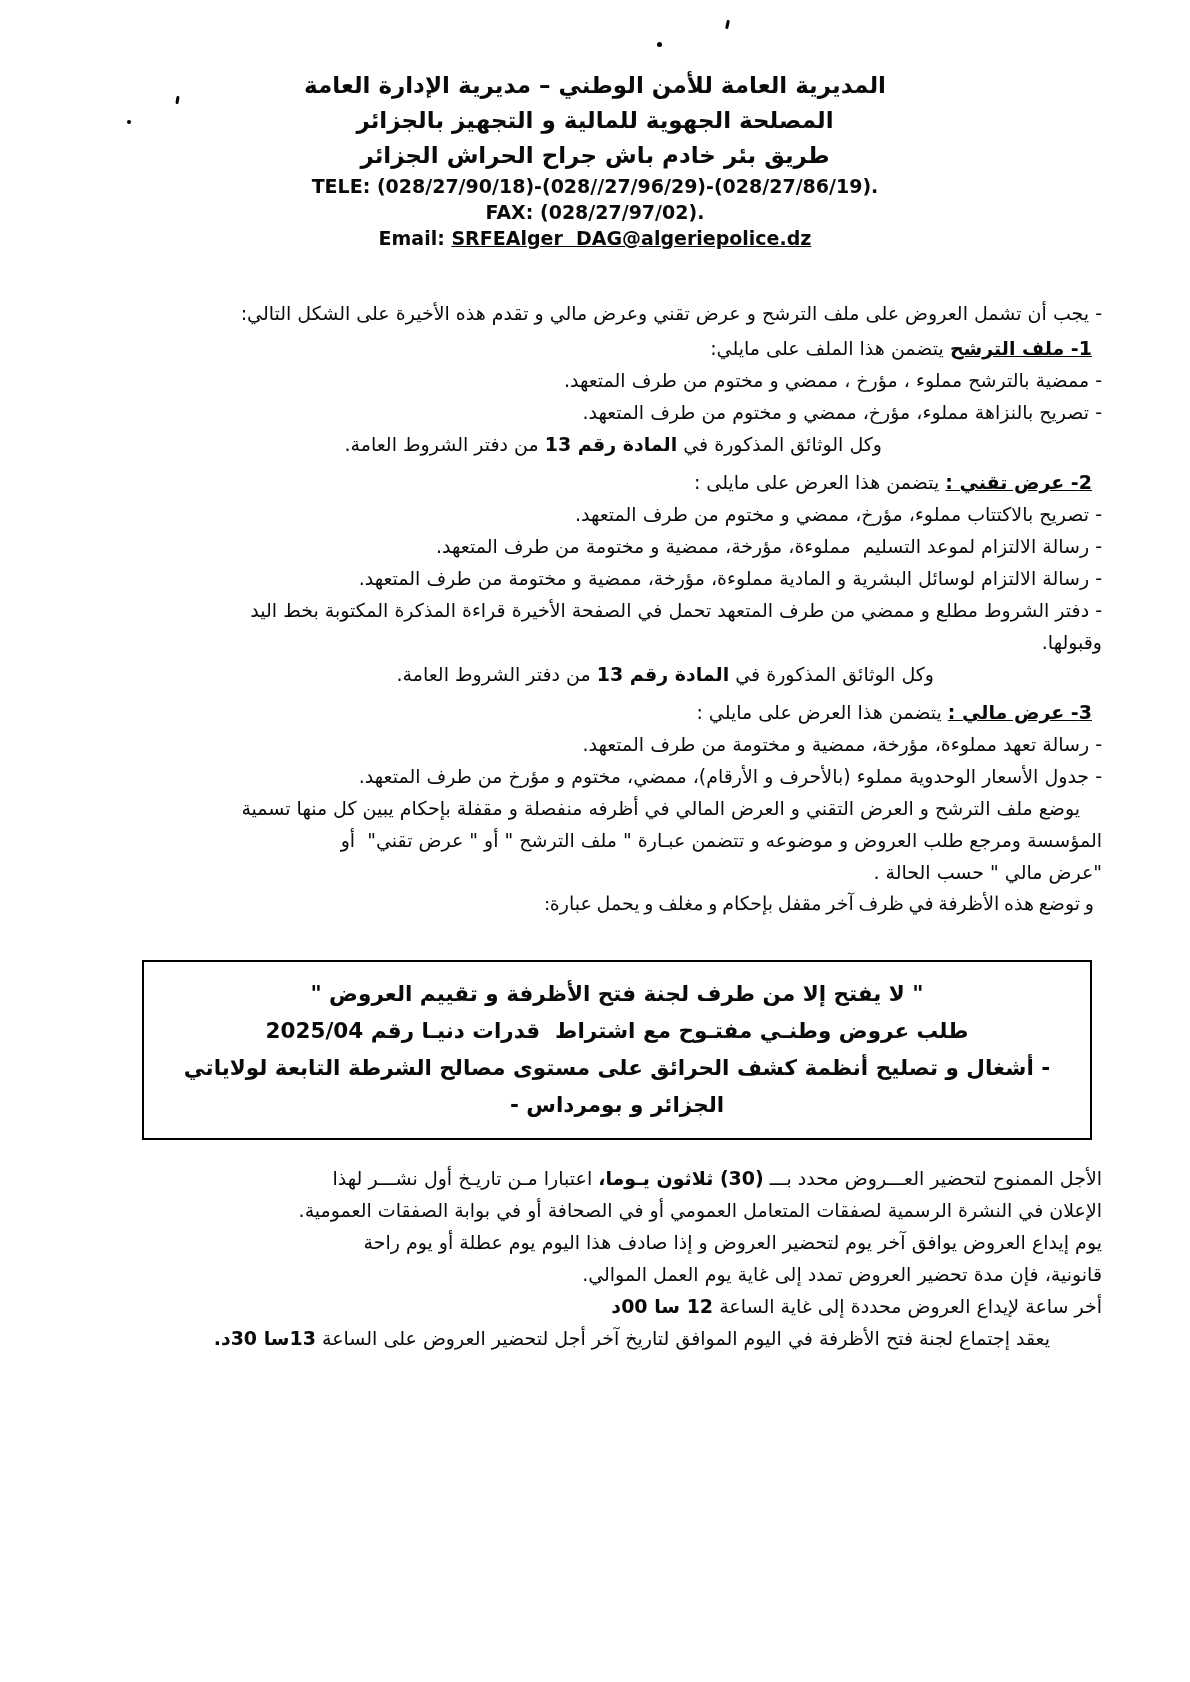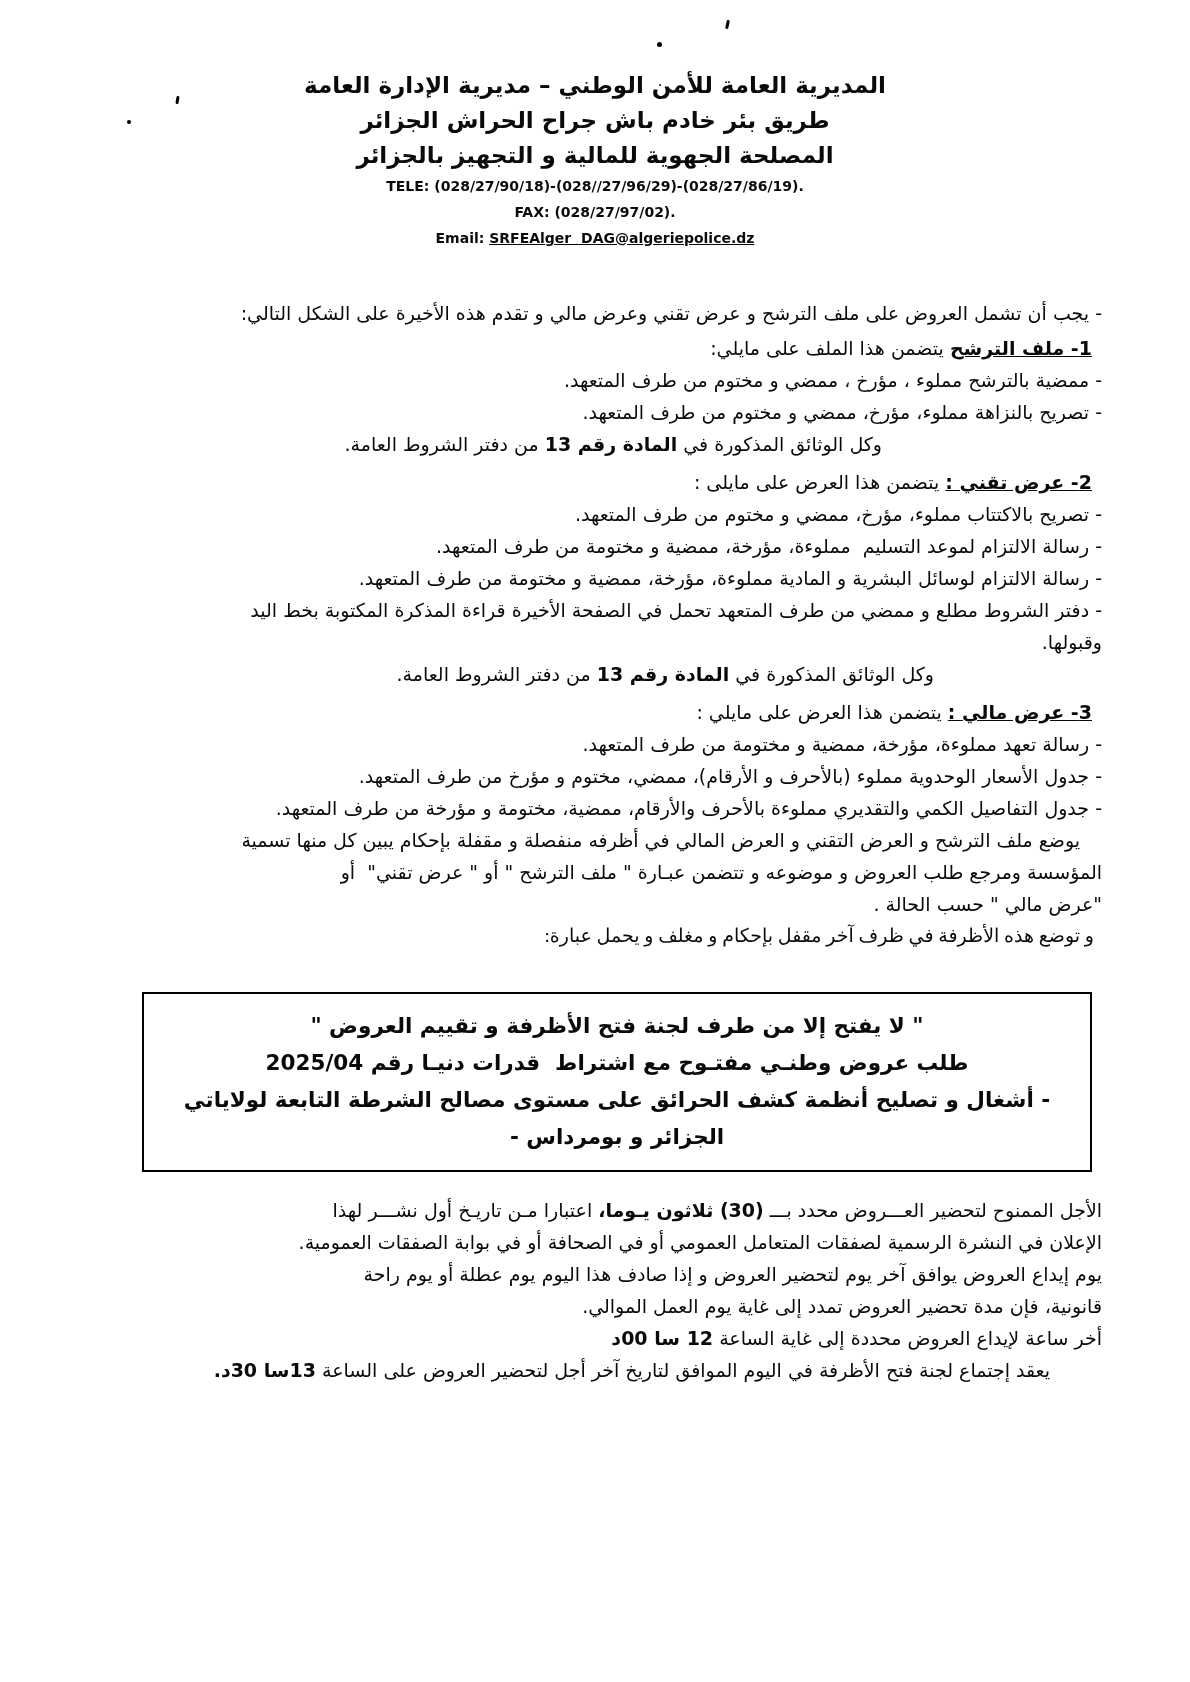--- a/index.html
+++ b/index.html
@@ -7,21 +7,21 @@
     position:relative;
     width:1190px;height:1452px;
     background:#ffffff;
     color:#0a0a0a;
     font-family:"DejaVu Sans",sans-serif;
     overflow:hidden;
   }
   
   .header{padding-top:68px;text-align:center;}
   .header .ar{direction:rtl;font-size:23px;font-weight:bold;line-height:35px;}
-  .header .lat{direction:ltr;font-size:14px;font-weight:bold;line-height:26px;}
+  .header .lat{direction:ltr;font-size:19px;font-weight:bold;line-height:26px;}
   .email-underline{text-decoration:underline;}
   
   .docbody{
     direction:rtl;text-align:right;
     margin-top:46px;
     padding:0 88px 0 97px;
     font-size:19px;line-height:32px;
   }
   .line{margin:0;}
   .b{font-weight:bold;}
@@ -65,22 +65,22 @@
 
 <div class="page">
 
   <div class="speck speck-dot-1"></div>
   <div class="speck speck-apos-1"></div>
   <div class="speck speck-apos-2"></div>
   <div class="speck speck-dot-2"></div>
 
   <div class="header">
     <div class="ar">المديرية العامة للأمن الوطني – مديرية الإدارة العامة</div>
+    <div class="ar">المصلحة الجهوية للمالية و التجهيز بالجزائر</div>
     <div class="ar">طريق بئر خادم باش جراح الحراش الجزائر</div>
-    <div class="ar">المصلحة الجهوية للمالية و التجهيز بالجزائر</div>
     <div class="lat">TELE: (028/27/90/18)-(028//27/96/29)-(028/27/86/19).</div>
     <div class="lat">FAX: (028/27/97/02).</div>
     <div class="lat"><span>Email: </span><span class="email-underline">SRFEAlger&nbsp; DAG@algeriepolice.dz</span></div>
   </div>
 
   <div class="docbody">
 
     <p class="line">- يجب أن تشمل العروض على ملف الترشح و عرض تقني وعرض مالي و تقدم هذه الأخيرة على الشكل التالي:</p>
 
     <p class="line h-line"><span class="b u">1- ملف الترشح</span><span> يتضمن هذا الملف على مايلي:</span></p>
@@ -92,21 +92,20 @@
     <p class="line">- تصريح بالاكتتاب مملوء، مؤرخ، ممضي و مختوم من طرف المتعهد.</p>
     <p class="line">- رسالة الالتزام لموعد التسليم&nbsp;  مملوءة، مؤرخة، ممضية و مختومة من طرف المتعهد.</p>
     <p class="line">- رسالة الالتزام لوسائل البشرية و المادية مملوءة، مؤرخة، ممضية و مختومة من طرف المتعهد.</p>
     <p class="line">- دفتر الشروط مطلع و ممضي من طرف المتعهد تحمل في الصفحة الأخيرة قراءة المذكرة المكتوبة بخط اليد</p>
     <p class="line">وقبولها.</p>
     <p class="line note-indent-2"><span>وكل الوثائق المذكورة في </span><span class="b">المادة رقم 13</span><span> من دفتر الشروط العامة.</span></p>
 
     <p class="line h-line gap-sm"><span class="b u">3- عرض مالي :</span><span> يتضمن هذا العرض على مايلي :</span></p>
     <p class="line">- رسالة تعهد مملوءة، مؤرخة، ممضية و مختومة من طرف المتعهد.</p>
     <p class="line">- جدول الأسعار الوحدوية مملوء (بالأحرف و الأرقام)، ممضي، مختوم و مؤرخ من طرف المتعهد.</p>
-    <p class="line">- جدول التفاصيل الكمي والتقديري مملوءة بالأحرف والأرقام، ممضية، مختومة و مؤرخة من طرف المتعهد.</p>
 
     <p class="line para-indent">يوضع ملف الترشح و العرض التقني و العرض المالي في أظرفه منفصلة و مقفلة بإحكام يبين كل منها تسمية</p>
     <p class="line">المؤسسة ومرجع طلب العروض و موضوعه و تتضمن عبـارة " ملف الترشح " أو " عرض تقني"&nbsp; أو</p>
     <p class="line">"عرض مالي " حسب الحالة .</p>
     <p class="line small-indent">و توضع هذه الأظرفة في ظرف آخر مقفل بإحكام و مغلف و يحمل عبارة:</p>
 
     <div class="notice-box">
       <div>" لا يفتح إلا من طرف لجنة فتح الأظرفة و تقييم العروض "</div>
       <div>طلب عروض وطنـي مفتـوح مع اشتراط&nbsp; قدرات دنيـا رقم 2025/04</div>
       <div>- أشغال و تصليح أنظمة كشف الحرائق على مستوى مصالح الشرطة التابعة لولاياتي</div>

